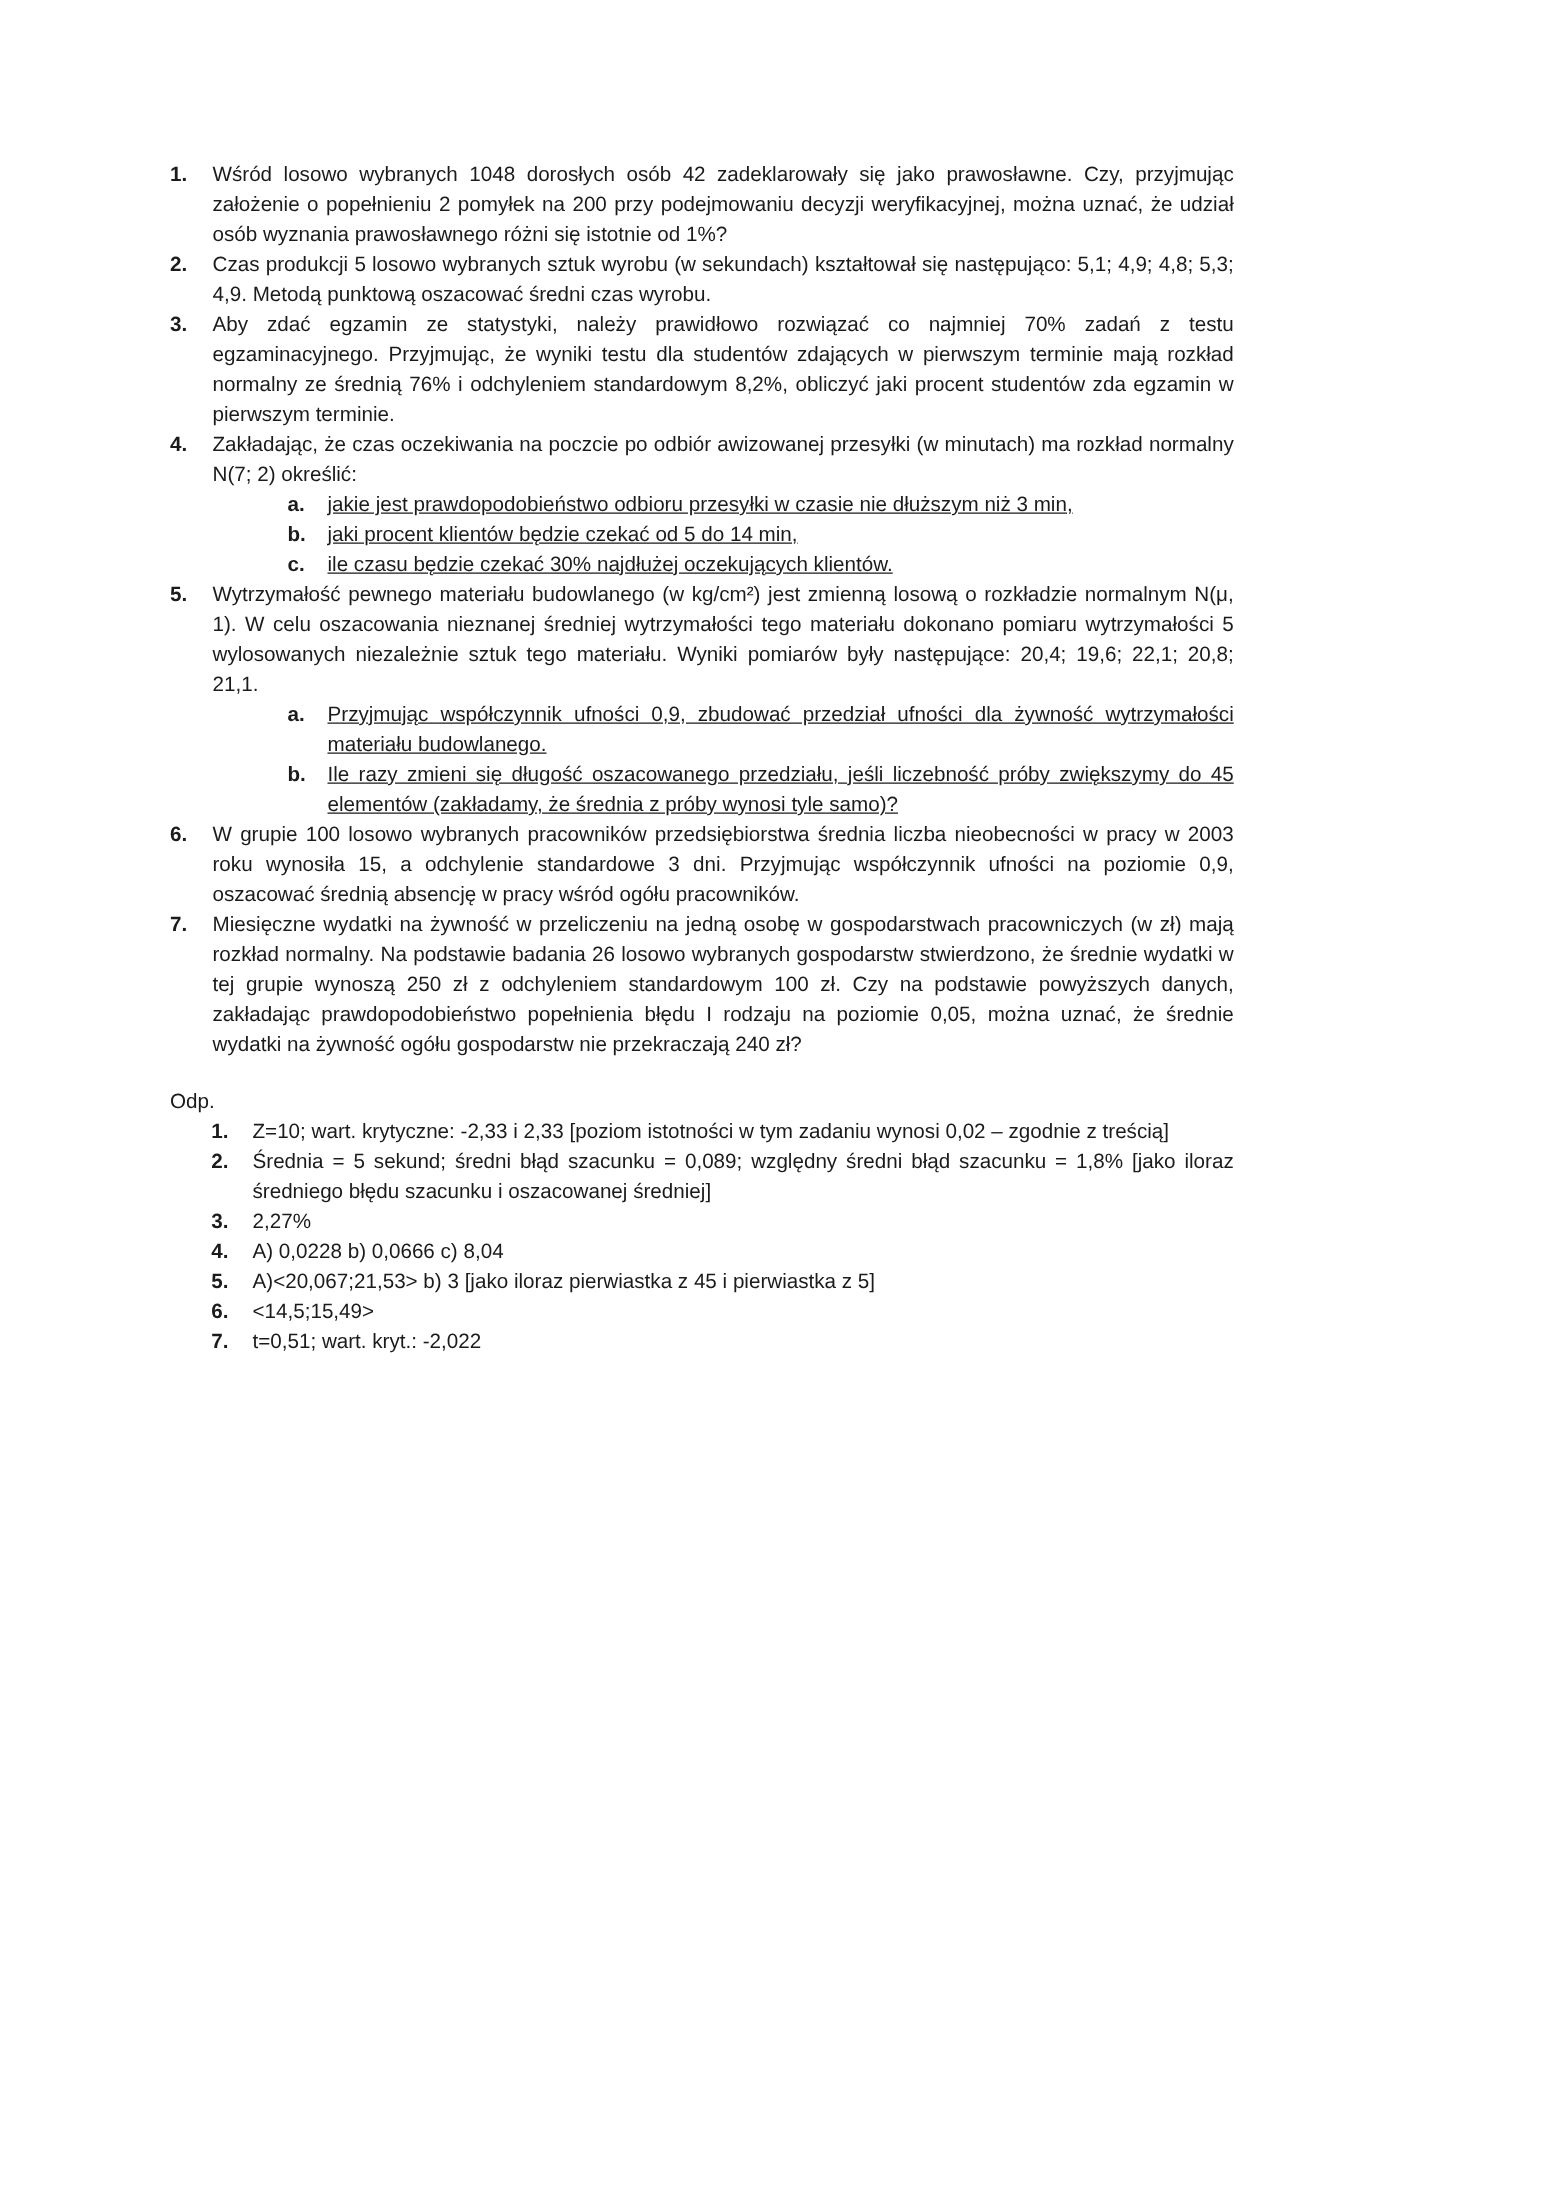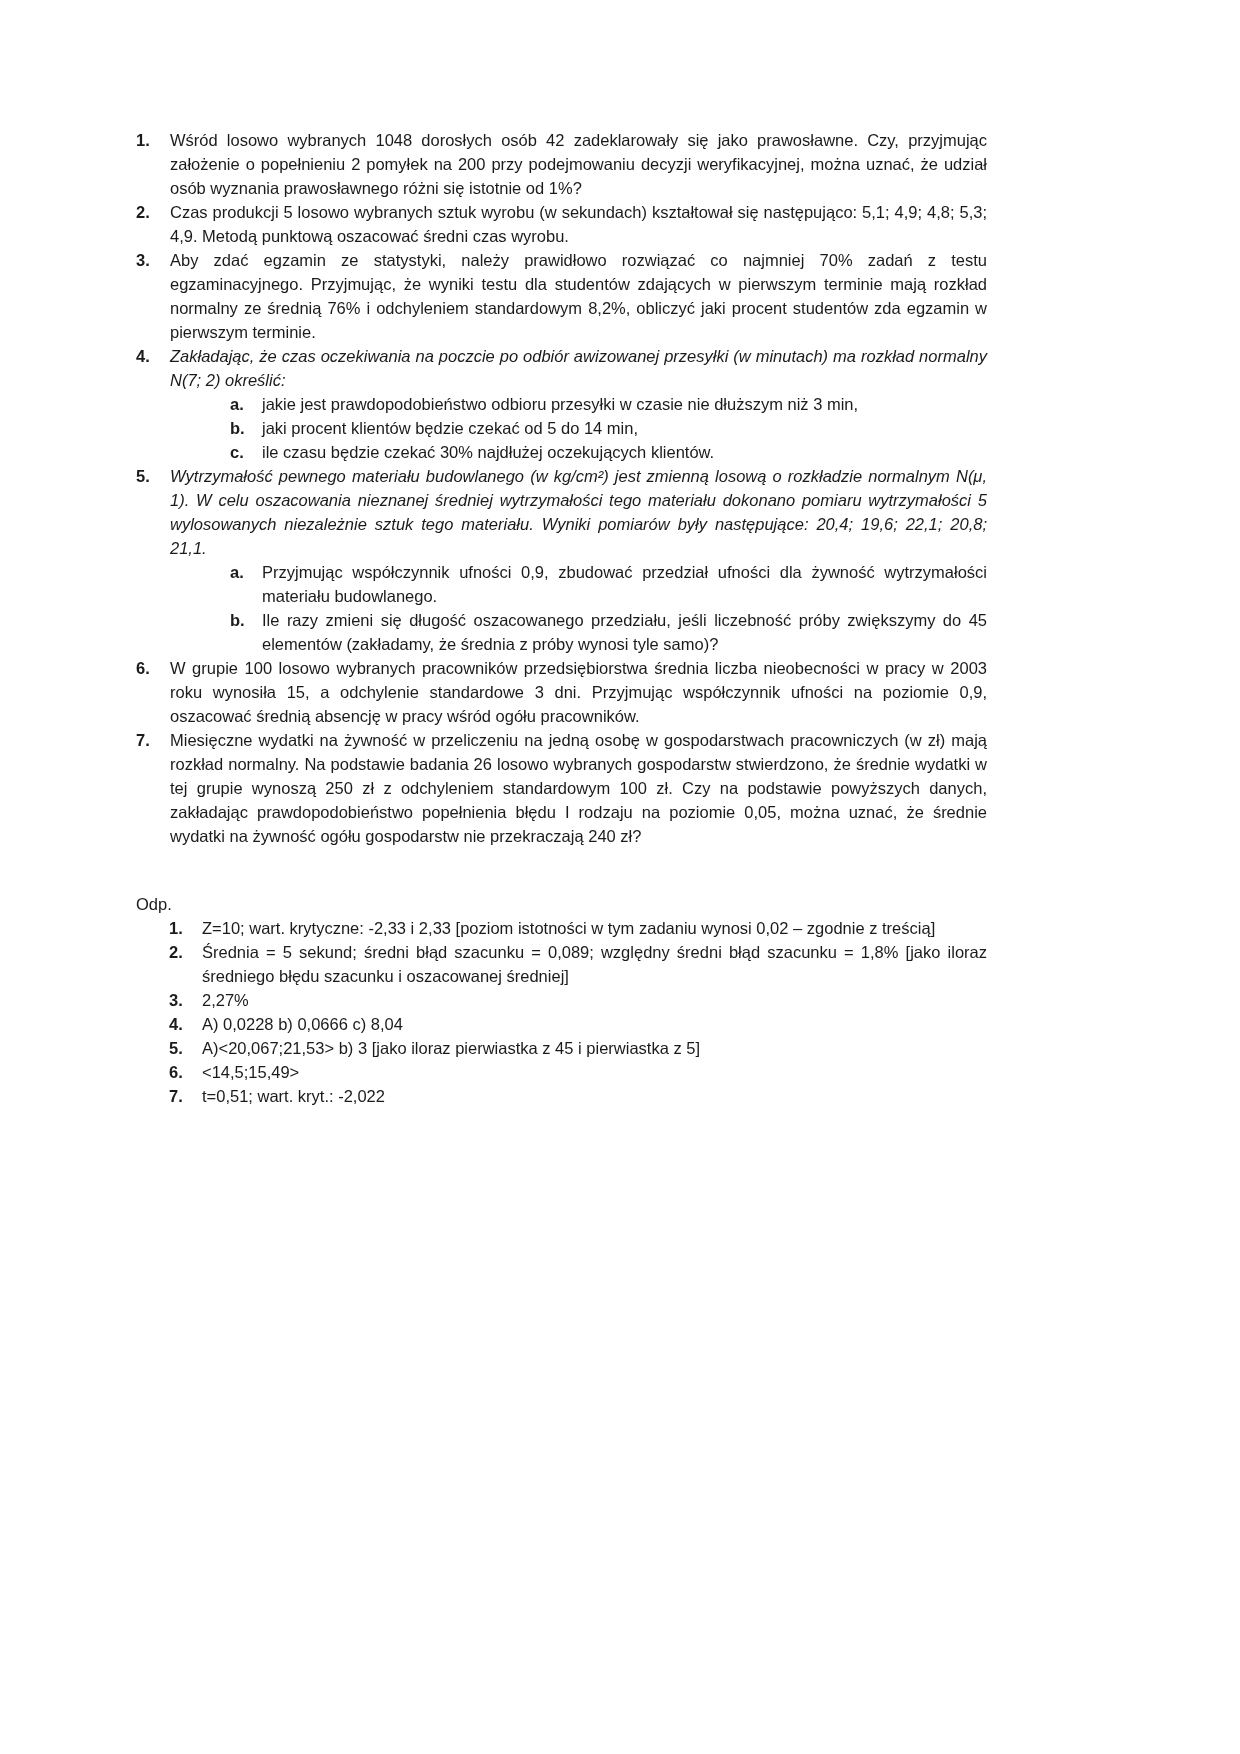--- a/index.html
+++ b/index.html
@@ -27,38 +27,38 @@
     flex: 0 0 34px;
     width: 34px;
     font-weight: bold;
   }
   .body {
     flex: 1;
     text-align: justify;
   }
   .ptext {
     text-align: justify;
-    font-style: italic;
   }
   .sub {
     display: flex;
     align-items: flex-start;
     margin-left: 60px;
   }
   .subnum {
     flex: 0 0 32px;
     width: 32px;
     font-weight: bold;
   }
   .subtext {
     flex: 1;
     text-align: justify;
+    text-decoration: underline;
   }
   .odp-heading {
-    margin-top: 44px;
+    margin-top: 21px;
   }
   .ans {
     display: flex;
     align-items: flex-start;
     margin-left: 33px;
   }
   .ans .num {
     flex: 0 0 33px;
     width: 33px;
   }

